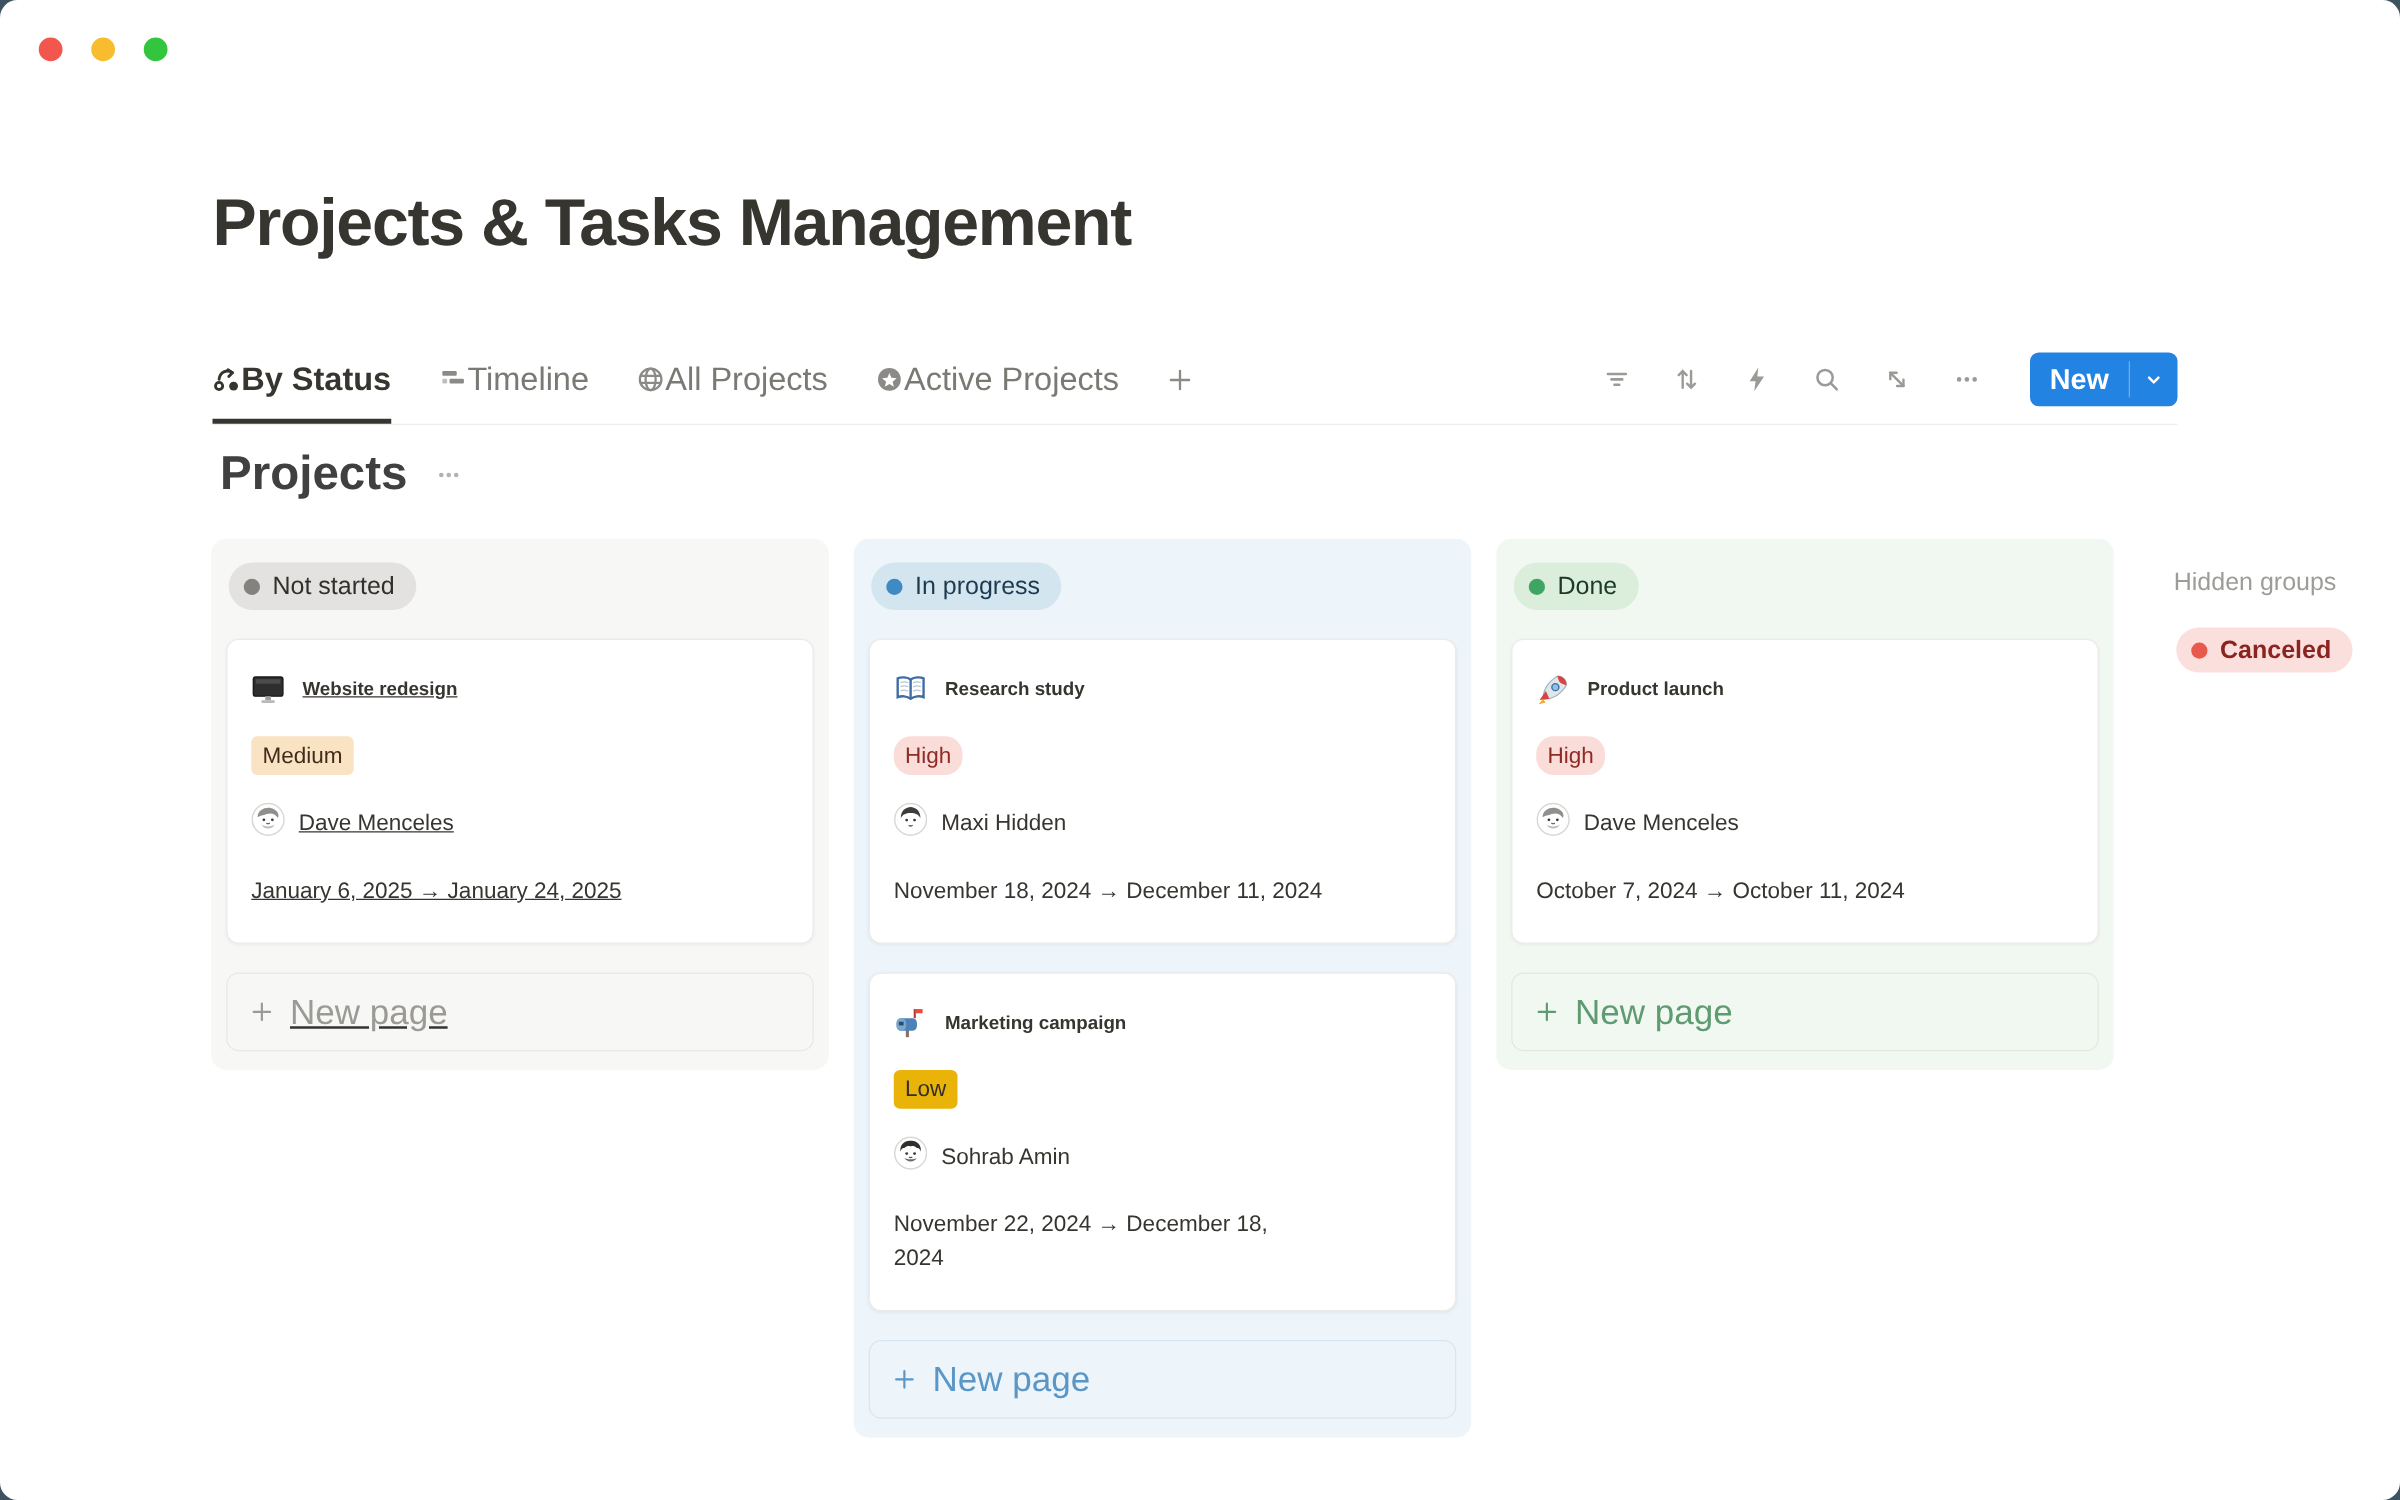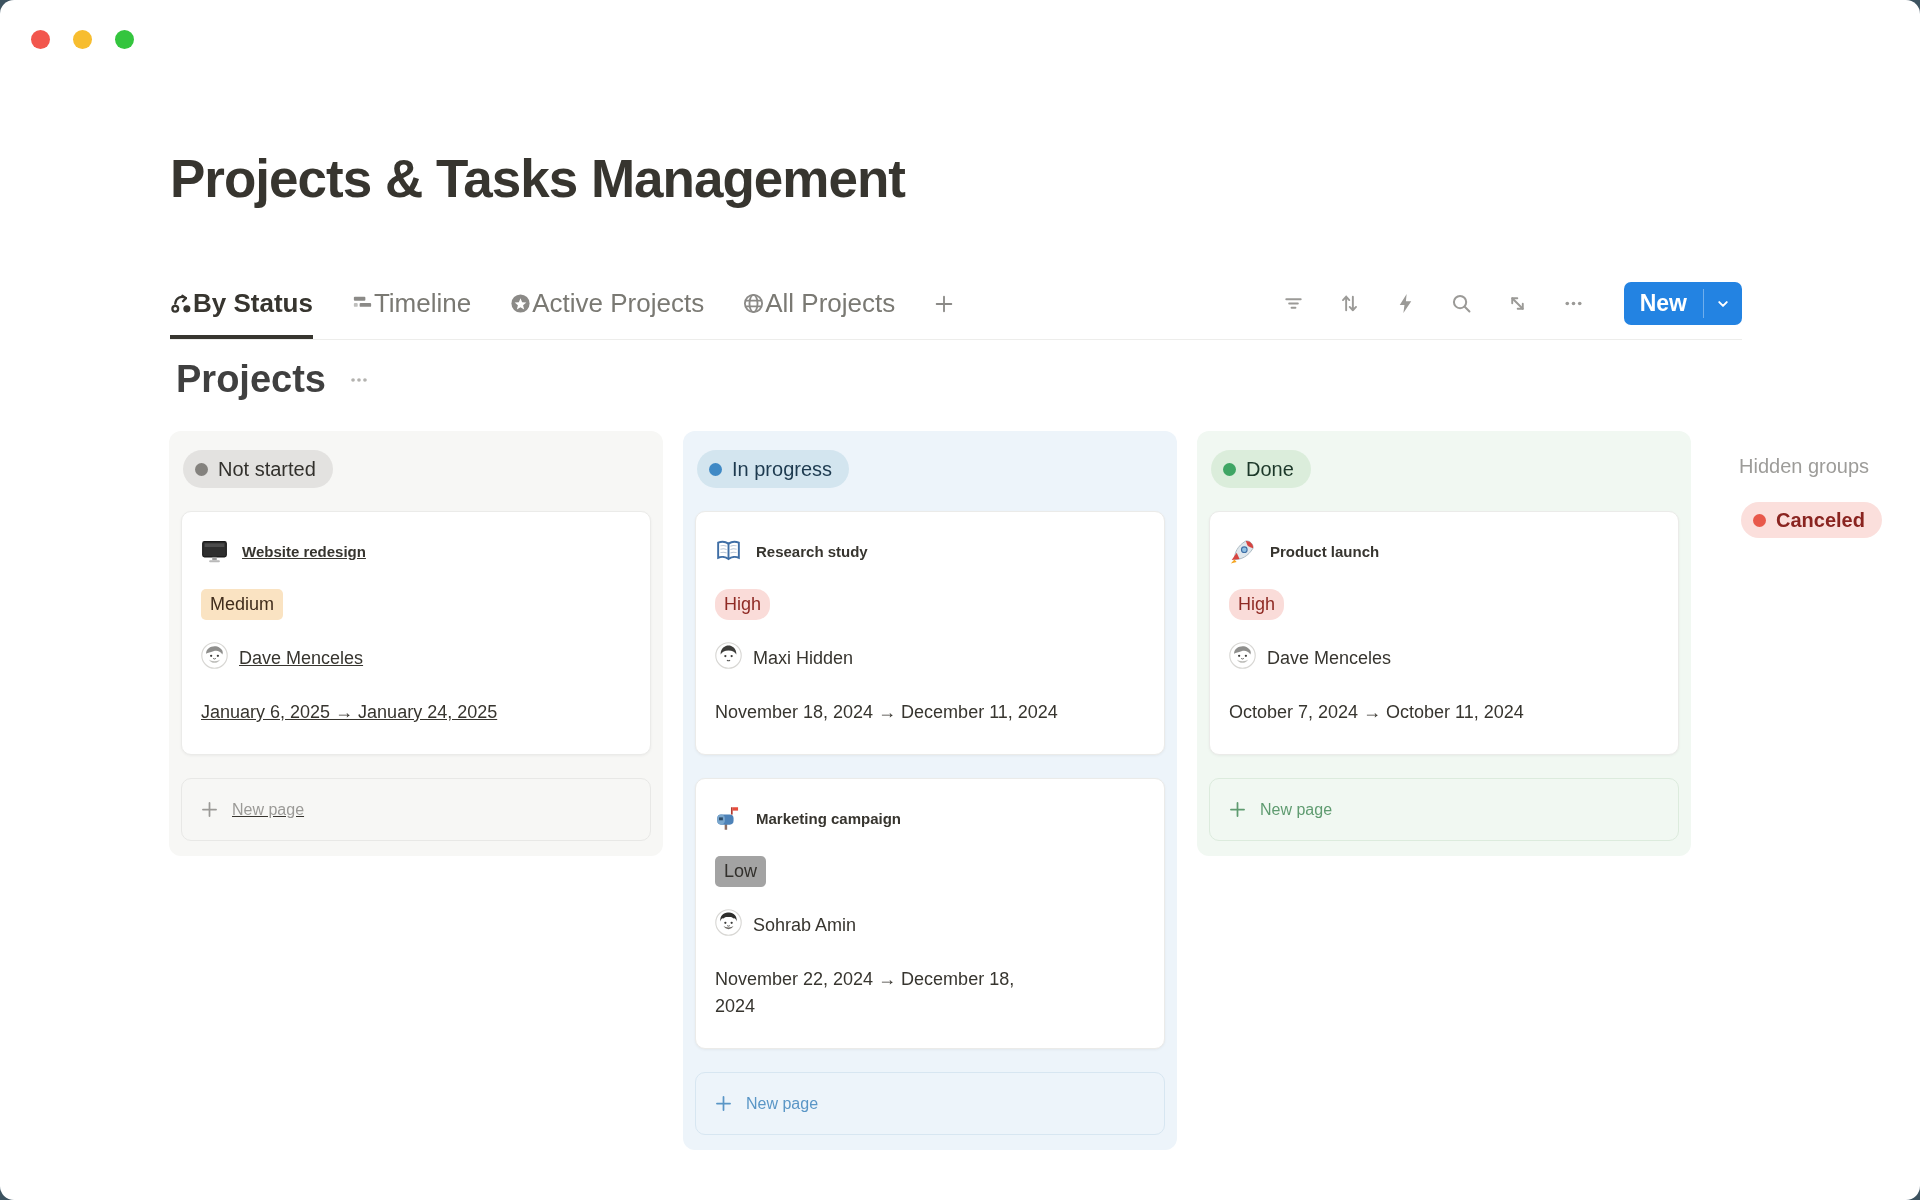--- a/index.html
+++ b/index.html
@@ -104,33 +104,33 @@
     display:flex; align-items:center; gap:14px;
     font-size:15px; font-weight:600; color:#37352f;
   }
   .card-title svg { flex:none; display:block; }
   .prio-badge {
     display:inline-block; margin-top:24px;
     padding:5px 9px; border-radius:5px; font-size:18px;
   }
   .prio-medium { background:#fae3c2; color:#402c1b; }
   .prio-high { background:#fadcd9; color:#8f2a24;border-radius:14px; }
-  .prio-low { background:#a3a3a3; color:#32302c; }
+  .prio-low { background:#eab308; color:#32302c; }
   .assignee {
     display:flex; align-items:center; gap:11px;
     margin-top:22px; font-size:18px; color:#37352f;
   }
   .avatar { flex:none; display:block; }
   .dates { margin-top:25px; font-size:18px; line-height:1.5; color:#37352f; }
   .dates.wrap-limit { max-width:335px; }
 
   .newpage {
     margin-top:23px; height:63px; border-radius:10px;
     display:flex; align-items:center; gap:12px; padding:0 17px;
-    font-size:16px; border:1px solid transparent; cursor:pointer; box-sizing:border-box;
+    font-size:28px; border:1px solid transparent; cursor:pointer; box-sizing:border-box;
   }
   .newpage.np-gray { color:#9b9a97; border-color:#e8e8e6; }
   .newpage.np-blue { color:#5a96c6; border-color:#d7e6f1; }
   .newpage.np-green { color:#5f9b70; border-color:#dcebdd; }
   .newpage svg { display:block; }
 
   .hidden-groups { margin-left:28px; padding-top:24px; width:185px; }
   .hidden-groups-label { font-size:20px; color:#9d9c99; white-space:nowrap; }
   .hidden-groups .group-pill {
     margin-top:24px; height:36px; font-size:20px;
@@ -170,37 +170,37 @@
             <rect x="3" y="5" width="12" height="4" rx="1"></rect>
             <rect x="9" y="11.5" width="12" height="4" rx="1"></rect>
             <rect x="3" y="11.5" width="4" height="4" rx="1" opacity="0.55"></rect>
           </svg>
         </span>
         <span>Timeline</span>
       </div>
 
       <div class="tab">
         <span>
-          <svg width="23" height="23" viewBox="0 0 24 24">
-            <circle cx="12" cy="12" r="9.5" fill="#8b8a87"></circle>
-            <path d="M12 6.6 L13.7 10.7 L18.1 11 L14.7 13.9 L15.8 18.2 L12 15.8 L8.2 18.2 L9.3 13.9 L5.9 11 L10.3 10.7 Z" fill="#ffffff"></path>
-          </svg>
-        </span>
-        <span>Active Projects</span>
-      </div>
-
-      <div class="tab">
-        <span>
           <svg width="23" height="23" viewBox="0 0 24 24" fill="none" stroke="#8b8a87" stroke-width="1.9">
             <circle cx="12" cy="12" r="9"></circle>
             <ellipse cx="12" cy="12" rx="4.2" ry="9"></ellipse>
             <path d="M3.4 9 H20.6 M3.4 15 H20.6"></path>
           </svg>
         </span>
         <span>All Projects</span>
+      </div>
+
+      <div class="tab">
+        <span>
+          <svg width="23" height="23" viewBox="0 0 24 24">
+            <circle cx="12" cy="12" r="9.5" fill="#8b8a87"></circle>
+            <path d="M12 6.6 L13.7 10.7 L18.1 11 L14.7 13.9 L15.8 18.2 L12 15.8 L8.2 18.2 L9.3 13.9 L5.9 11 L10.3 10.7 Z" fill="#ffffff"></path>
+          </svg>
+        </span>
+        <span>Active Projects</span>
       </div>
 
       <div class="tab tab-add">
         <span>
           <svg width="22" height="22" viewBox="0 0 24 24" stroke="#8b8a87" stroke-width="2" stroke-linecap="round">
             <path d="M12 4 V20 M4 12 H20"></path>
           </svg>
         </span>
       </div>
     </div>

